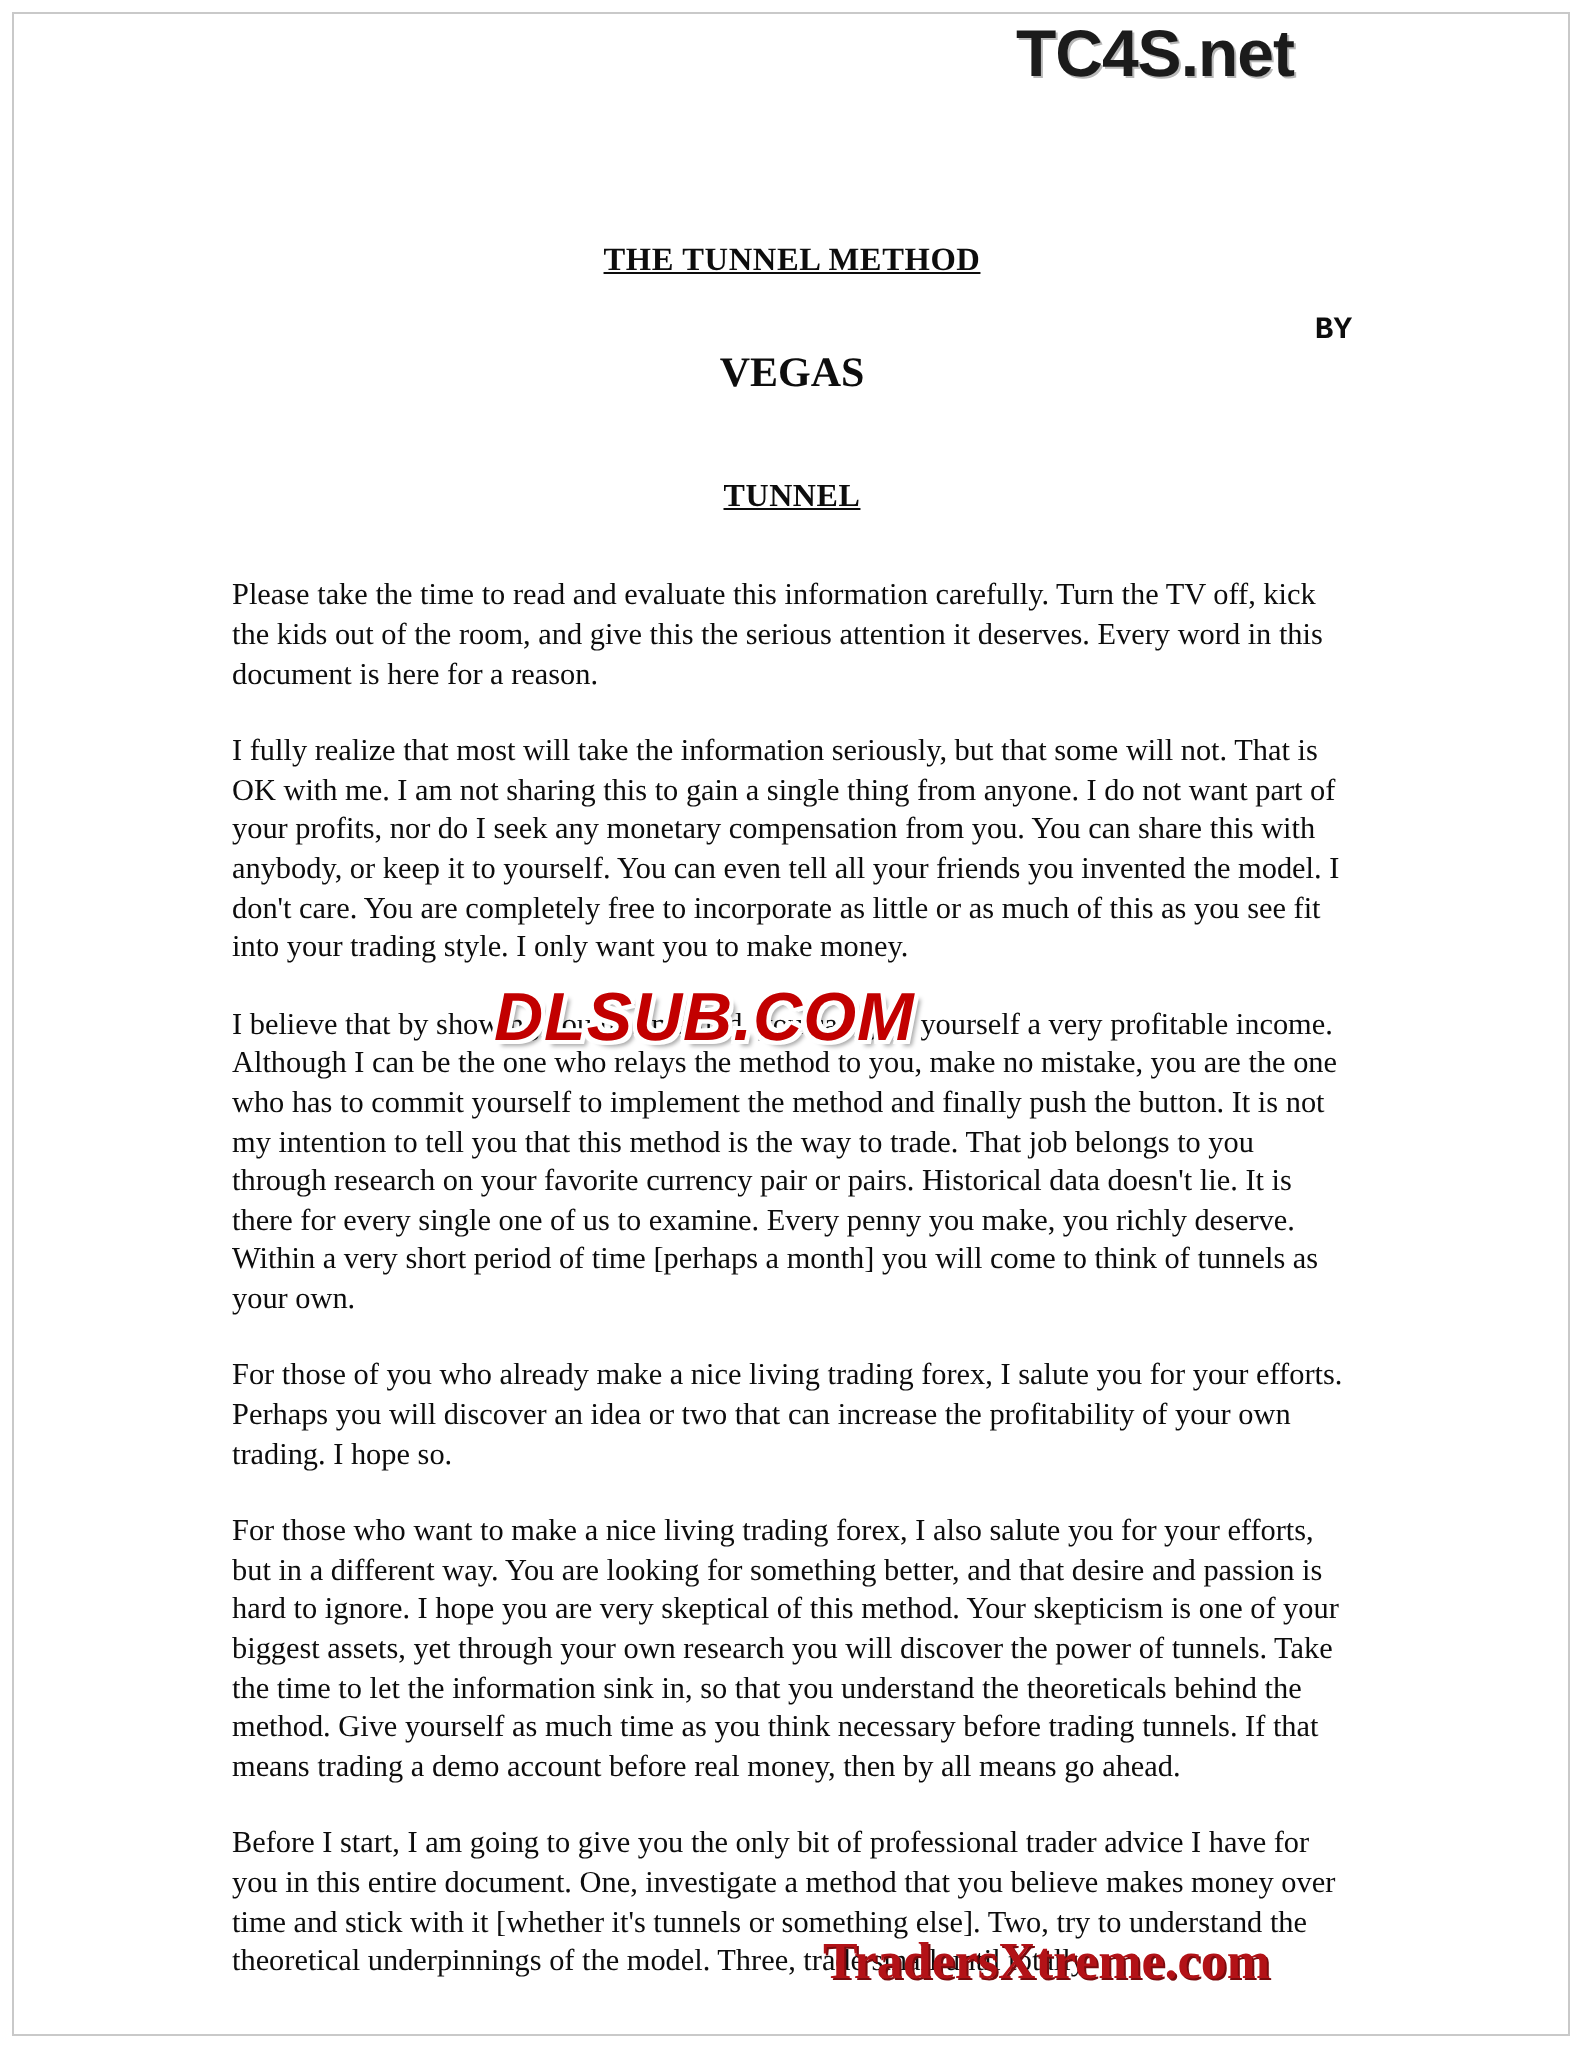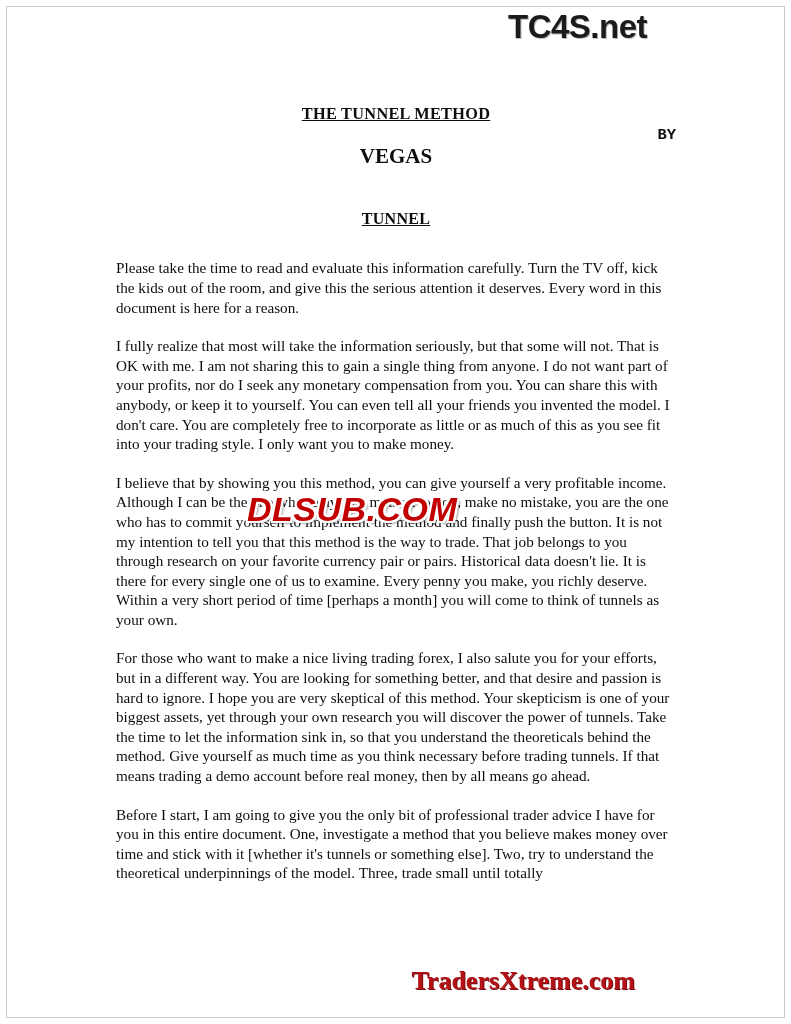--- a/index.html
+++ b/index.html
@@ -78,21 +78,21 @@
     line-height: 19.6px;
     color: #0d0d0d;
     text-align: left;
   }
   .doc-title {
     text-align: center;
     font-weight: bold;
     font-size: 16.3px;
     text-decoration: underline;
     letter-spacing: 0.3px;
-    margin: 0;
+    margin: 16px;
   }
   .doc-by {
     text-align: right;
     font-weight: bold;
     font-size: 15.5px;
     margin: 2px 0 0 0;
     font-family: Liberation Mono, monospace;
   }
   .doc-author {
     text-align: center;
@@ -127,19 +127,20 @@
   <div class="content">
     <div class="doc-title">THE TUNNEL METHOD</div>
     <div class="doc-by">BY</div>
     <div class="doc-author">VEGAS</div>
 
     <div class="section-heading">TUNNEL</div>
 
     <p class="para">Please take the time to read and evaluate this information carefully. Turn the TV off, kick the kids out of the room, and give this the serious attention it deserves. Every word in this document is here for a reason.</p>
     <p class="para">I fully realize that most will take the information seriously, but that some will not. That is OK with me. I am not sharing this to gain a single thing from anyone. I do not want part of your profits, nor do I seek any monetary compensation from you. You can share this with anybody, or keep it to yourself. You can even tell all your friends you invented the model. I don't care. You are completely free to incorporate as little or as much of this as you see fit into your trading style. I only want you to make money.</p>
     <p class="para">I believe that by showing you this method, you can give yourself a very profitable income. Although I can be the one who relays the method to you, make no mistake, you are the one who has to commit yourself to implement the method and finally push the button. It is not my intention to tell you that this method is the way to trade. That job belongs to you through research on your favorite currency pair or pairs. Historical data doesn't lie. It is there for every single one of us to examine. Every penny you make, you richly deserve. Within a very short period of time [perhaps a month] you will come to think of tunnels as your own.</p>
+    <p class="para">For those of you who already make a nice living trading forex, I salute you for your efforts. Perhaps you will discover an idea or two that can increase the profitability of your own trading. I hope so.</p>
     <p class="para">For those who want to make a nice living trading forex, I also salute you for your efforts, but in a different way. You are looking for something better, and that desire and passion is hard to ignore. I hope you are very skeptical of this method. Your skepticism is one of your biggest assets, yet through your own research you will discover the power of tunnels. Take the time to let the information sink in, so that you understand the theoreticals behind the method. Give yourself as much time as you think necessary before trading tunnels. If that means trading a demo account before real money, then by all means go ahead.</p>
     <p class="para">Before I start, I am going to give you the only bit of professional trader advice I have for you in this entire document. One, investigate a method that you believe makes money over time and stick with it [whether it's tunnels or something else]. Two, try to understand the theoretical underpinnings of the model. Three, trade small until totally</p>
   </div>
 
   <div class="watermark-center">DLSUB.COM</div>
   <div class="watermark-bottom">TradersXtreme.com</div>
 </div>
 
 </body></html>

